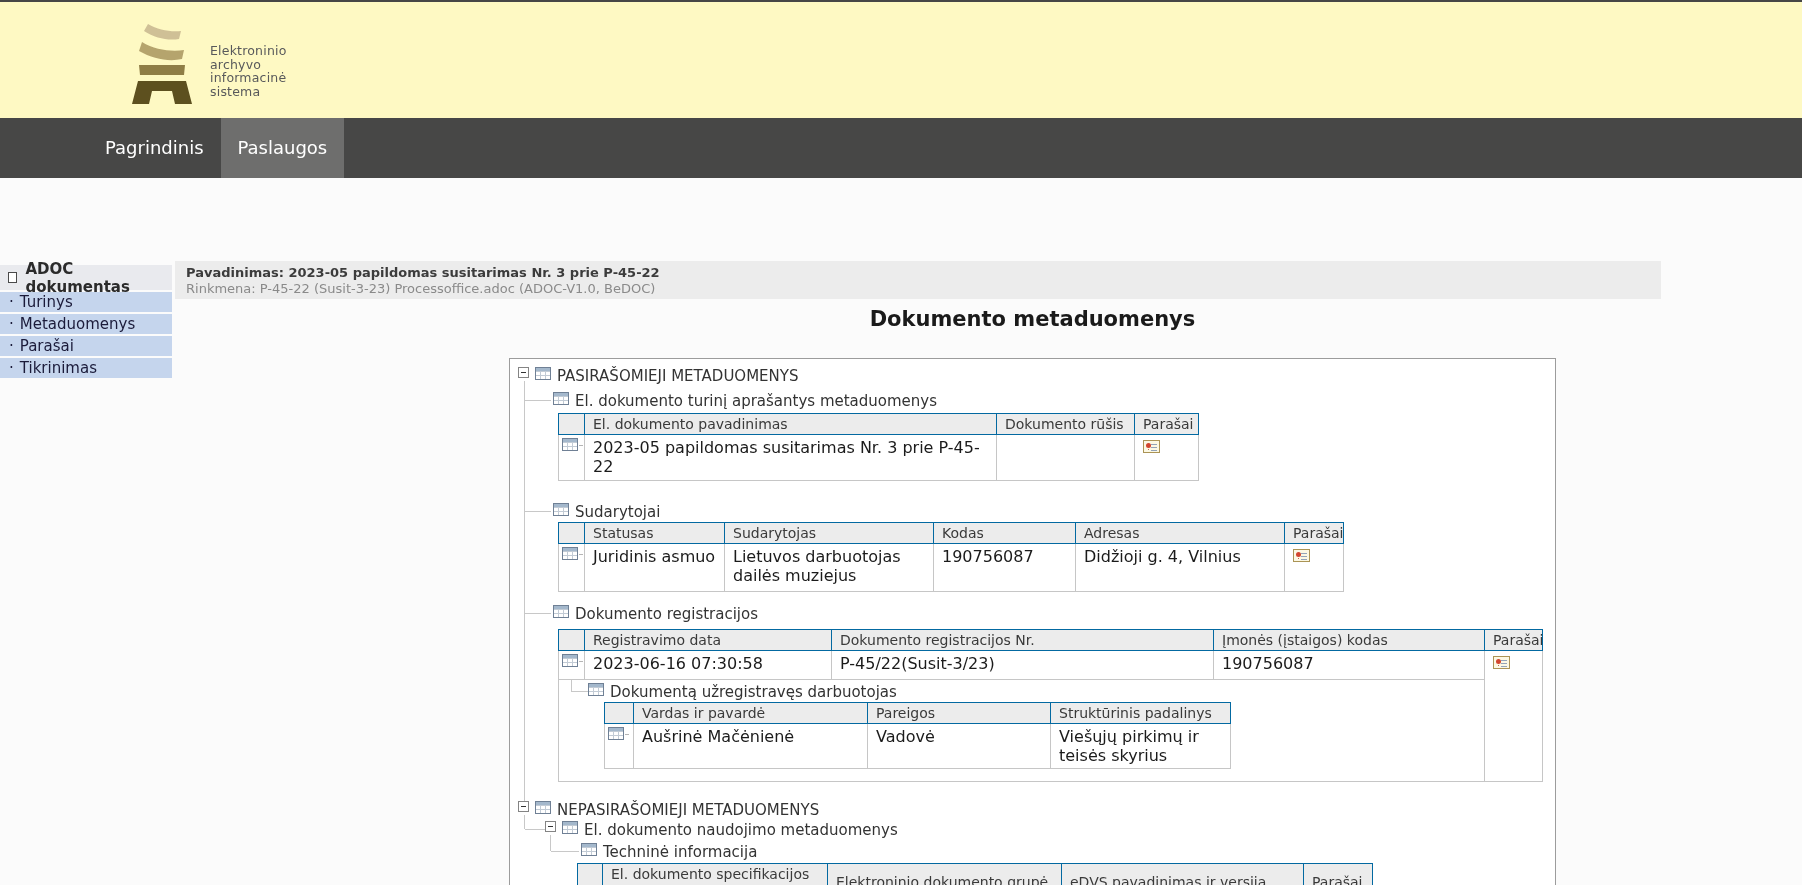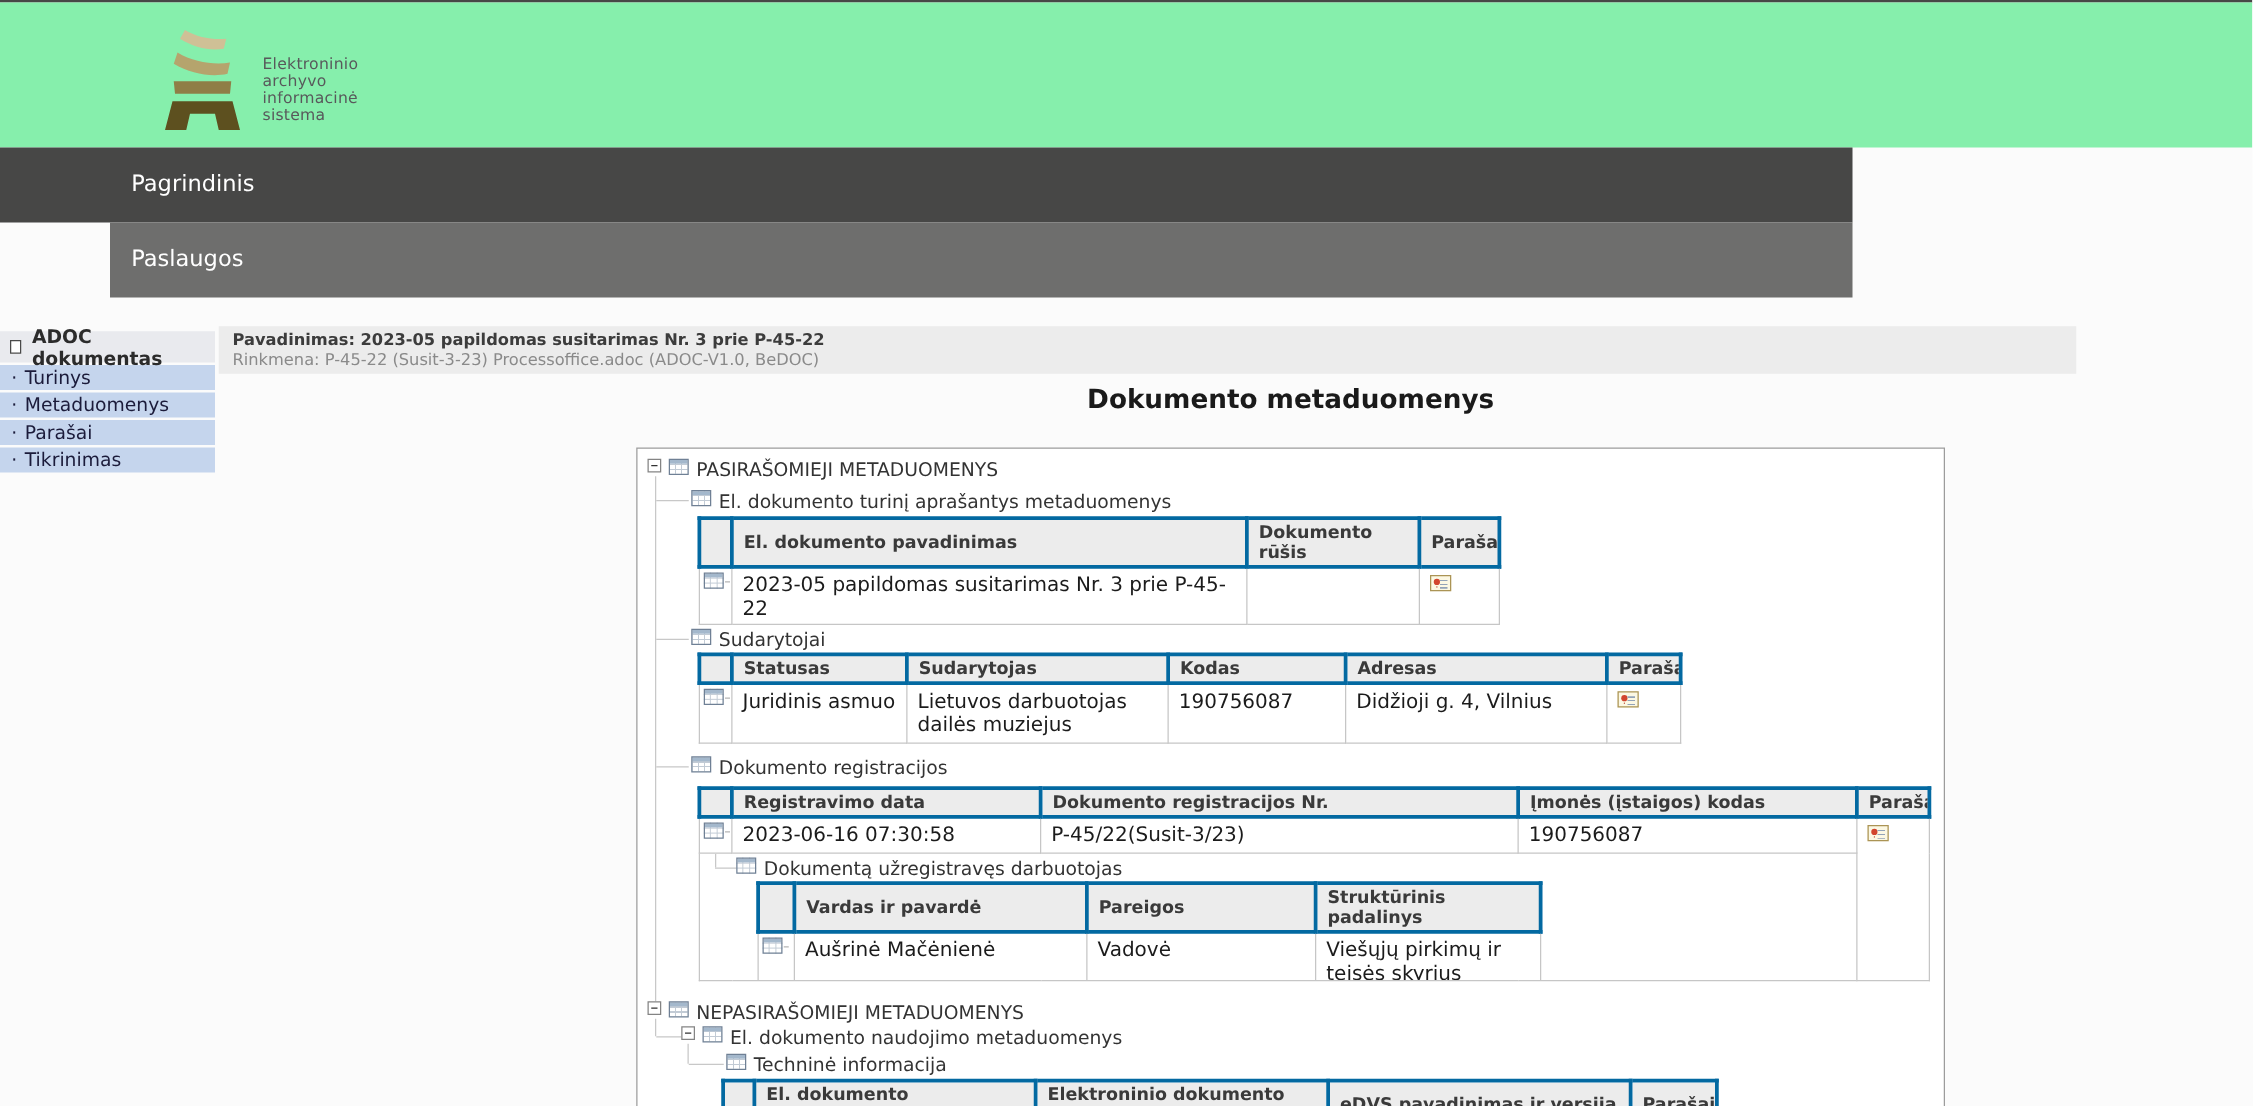--- a/index.html
+++ b/index.html
@@ -2,29 +2,29 @@
 <html><head>
 <meta charset="utf-8">
 <style>
   * { margin:0; padding:0; box-sizing:border-box; }
   html,body { width:1802px; height:885px; overflow:hidden; background:#fff;
     font-family:"DejaVu Sans","Liberation Sans",sans-serif; }
   .screen { position:relative; width:1802px; height:885px; overflow:hidden; background:#fbfbfb; }
 
   
   .topstrip { position:absolute; left:0; top:0; width:1802px; height:2px; background:#474746; }
-  .masthead { position:absolute; left:0; top:2px; width:1802px; height:116px; background:#86efac; }
+  .masthead { position:absolute; left:0; top:2px; width:1802px; height:116px; background:#fef9c3; }
   .logo { position:absolute; left:128px; top:18px; width:260px; height:92px; cursor:pointer; }
   .logo svg { position:absolute; left:0; top:4px; }
   .logotext { position:absolute; left:82px; top:24px; font-size:12.5px; line-height:13.5px;
     color:#58595b; letter-spacing:.2px; }
 
   
-  .mainnav { position:absolute; left:0; top:118px; width:1482px; height:60px; background:#474746;
-    display:flex; padding-left:88px;flex-direction:column; }
+  .mainnav { position:absolute; left:0; top:118px; width:1802px; height:60px; background:#474746;
+    display:flex; padding-left:88px; }
   .navitem { height:60px; line-height:60px; padding:0 17px; color:#ffffff; font-size:18px;
     cursor:pointer; white-space:nowrap; }
   .navitem.active { background:#6e6e6d; }
 
   
   .subnav { position:absolute; left:0; top:178px; width:1802px; height:48px; background:#747473;
     display:flex; padding-left:88px; }
   .subitem { height:48px; line-height:48px; padding:0 17px; color:#ffffff; font-size:17px;
     cursor:pointer; white-space:nowrap; }
   .subitem.active { background:#a4a4a3; }
@@ -68,22 +68,22 @@
   .rowic::after { content:""; position:absolute; left:16px; top:6px; width:4px; height:1px; background:#b5b5b5; }
 
   .cicon { position:relative; display:inline-block; width:17px; height:13px; border:1px solid #ab9455;
     background:#fcf8e3; cursor:pointer; }
   .cicon::before { content:""; position:absolute; left:2px; top:2px; width:5px; height:5px;
     border-radius:50%; background:#d2452e; box-shadow:0 4px 0 -2px #b03422; }
   .cicon::after { content:""; position:absolute; right:2px; top:3px; width:6px; height:7px;
     background:repeating-linear-gradient(to bottom,#93a3b8 0 1px,transparent 1px 3px); }
 
   table.dt { position:absolute; border-collapse:collapse; table-layout:fixed; background:#fff; }
-  table.dt th { background:#ececec; font-weight:bold; font-size:14px; color:#3a3a3a;
-    text-align:left; padding:2px 8px; height:21px; border:3px solid #0369a1; overflow:hidden; }
+  table.dt th { background:#ececec; font-weight:normal; font-size:14px; color:#3a3a3a;
+    text-align:left; padding:2px 8px; height:21px; border:1px solid #0369a1; overflow:hidden; }
   table.dt td { font-size:16px; color:#1b1b1b; padding:3px 8px; vertical-align:top;
     border:1px solid #c6c6c6; background:#fff; overflow:hidden; }
   table.dt td.icell, table.dt th.icell { padding:0; }
   td.nestcell { position:relative; padding:0 !important; }
 </style>
 </head>
 <body>
 
 <div class="screen">
   <div class="topstrip"></div>

